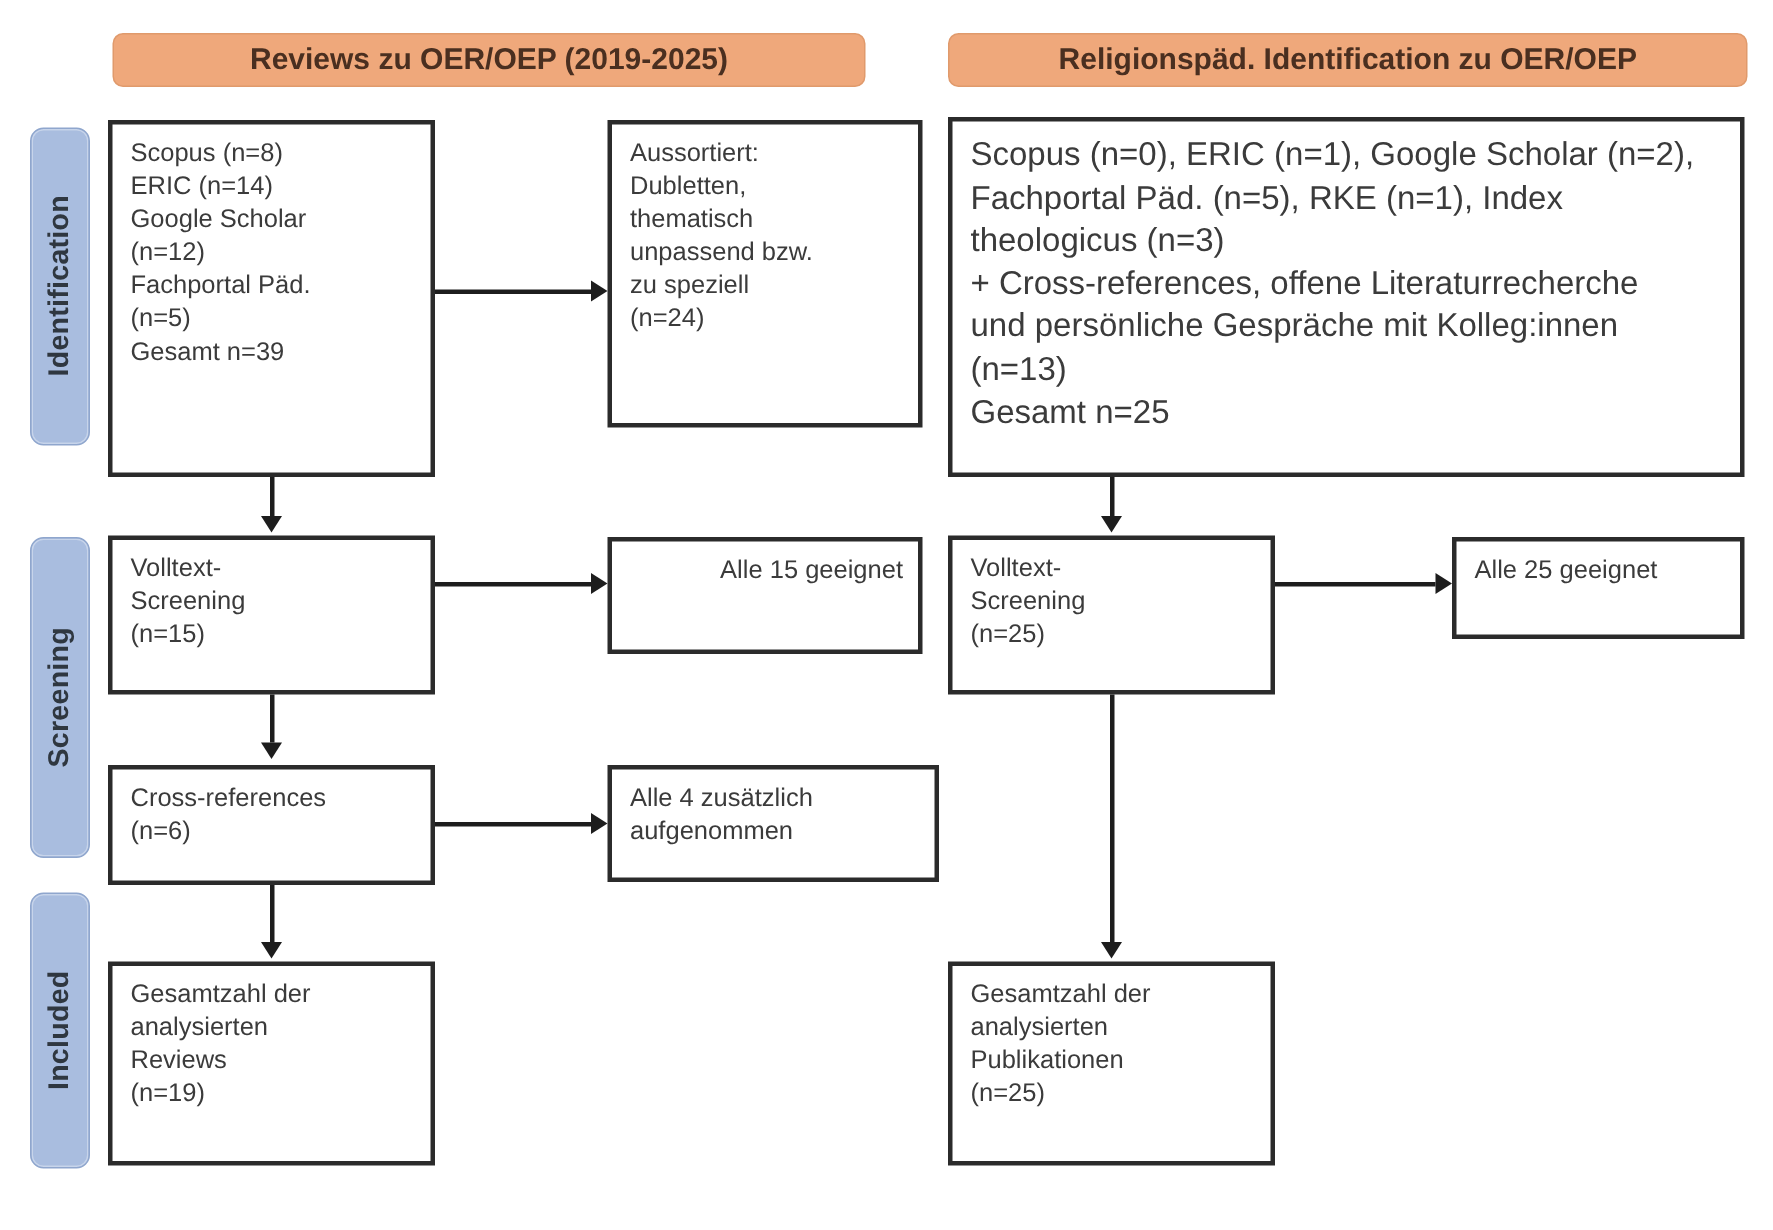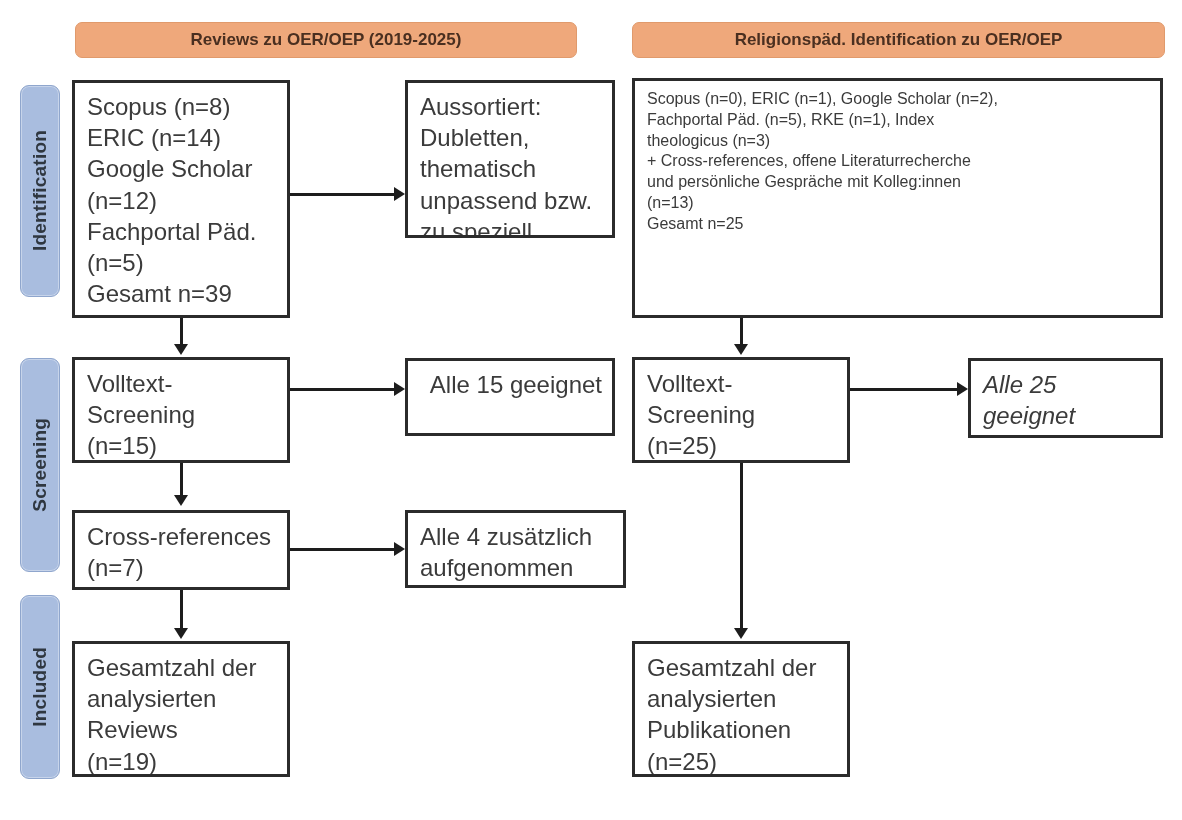--- a/index.html
+++ b/index.html
@@ -36,42 +36,42 @@
   
   .col-header{
     position:absolute;
     height:34px;
     background:#efa87b;
     border:1px solid #e09a6c;
     border-radius:7px;
     display:flex;align-items:center;justify-content:center;
   }
   .col-header span{
-    font-size:17px;
+    font-size:20px;
     font-weight:700;
     color:#4a2f20;
     white-space:nowrap;
   }
 
   
   .box{
     position:absolute;
     background:#ffffff;
     border:3px solid #2b2b2b;
     box-sizing:border-box;
     padding:8px 10px 6px 12px;
     overflow:hidden;
   }
   .box .txt{
-    font-size:24px;
+    font-size:17px;
     line-height:1.30;
     color:#3b3b3b;
     white-space:pre-line;
   }
-  .box.dense .txt{font-size:16px;line-height:1.30;}
+  .box.dense .txt{font-size:22px;line-height:1.30;}
 
   
   .vline{position:absolute;width:3px;background:#1d1d1d;}
   .hline{position:absolute;height:3px;background:#1d1d1d;}
   .arrow-down{
     position:absolute;
     width:0;height:0;
     border-left:7px solid transparent;
     border-right:7px solid transparent;
     border-top:11px solid #1d1d1d;
@@ -109,21 +109,21 @@
   <div class="box" style="left:72px;top:80px;width:218px;height:238px;">
     <div class="txt">Scopus (n=8)
 ERIC (n=14)
 Google Scholar
 (n=12)
 Fachportal Päd.
 (n=5)
 Gesamt n=39</div>
   </div>
 
-  <div class="box" style="left:405px;top:80px;width:210px;height:158px;">
+  <div class="box" style="left:405px;top:80px;width:210px;height:205px;">
     <div class="txt">Aussortiert:
 Dubletten,
 thematisch
 unpassend bzw.
 zu speziell
 (n=24)</div>
   </div>
 
   <div class="hline" style="left:290px;top:193px;width:104px;"></div>
   <div class="arrow-right" style="left:394px;top:187px;"></div>
@@ -142,21 +142,21 @@
   </div>
 
   <div class="hline" style="left:290px;top:388px;width:104px;"></div>
   <div class="arrow-right" style="left:394px;top:382px;"></div>
 
   <div class="vline" style="left:180px;top:463px;height:32px;"></div>
   <div class="arrow-down" style="left:174px;top:495px;"></div>
 
   <div class="box" style="left:72px;top:510px;width:218px;height:80px;">
     <div class="txt">Cross-references
-(n=7)</div>
+(n=6)</div>
   </div>
 
   <div class="box" style="left:405px;top:510px;width:221px;height:78px;">
     <div class="txt">Alle 4 zusätzlich
 aufgenommen</div>
   </div>
 
   <div class="hline" style="left:290px;top:548px;width:104px;"></div>
   <div class="arrow-right" style="left:394px;top:542px;"></div>
 
@@ -182,21 +182,21 @@
 
   <div class="vline" style="left:740px;top:318px;height:26px;"></div>
   <div class="arrow-down" style="left:734px;top:344px;"></div>
 
   <div class="box" style="left:632px;top:357px;width:218px;height:106px;">
     <div class="txt">Volltext-
 Screening
 (n=25)</div>
   </div>
 
-  <div class="box" style="left:968px;top:358px;width:195px;height:80px;font-style:italic;">
+  <div class="box" style="left:968px;top:358px;width:195px;height:68px;">
     <div class="txt">Alle 25 geeignet</div>
   </div>
 
   <div class="hline" style="left:850px;top:388px;width:107px;"></div>
   <div class="arrow-right" style="left:957px;top:382px;"></div>
 
   <div class="vline" style="left:740px;top:463px;height:165px;"></div>
   <div class="arrow-down" style="left:734px;top:628px;"></div>
 
   <div class="box" style="left:632px;top:641px;width:218px;height:136px;">

